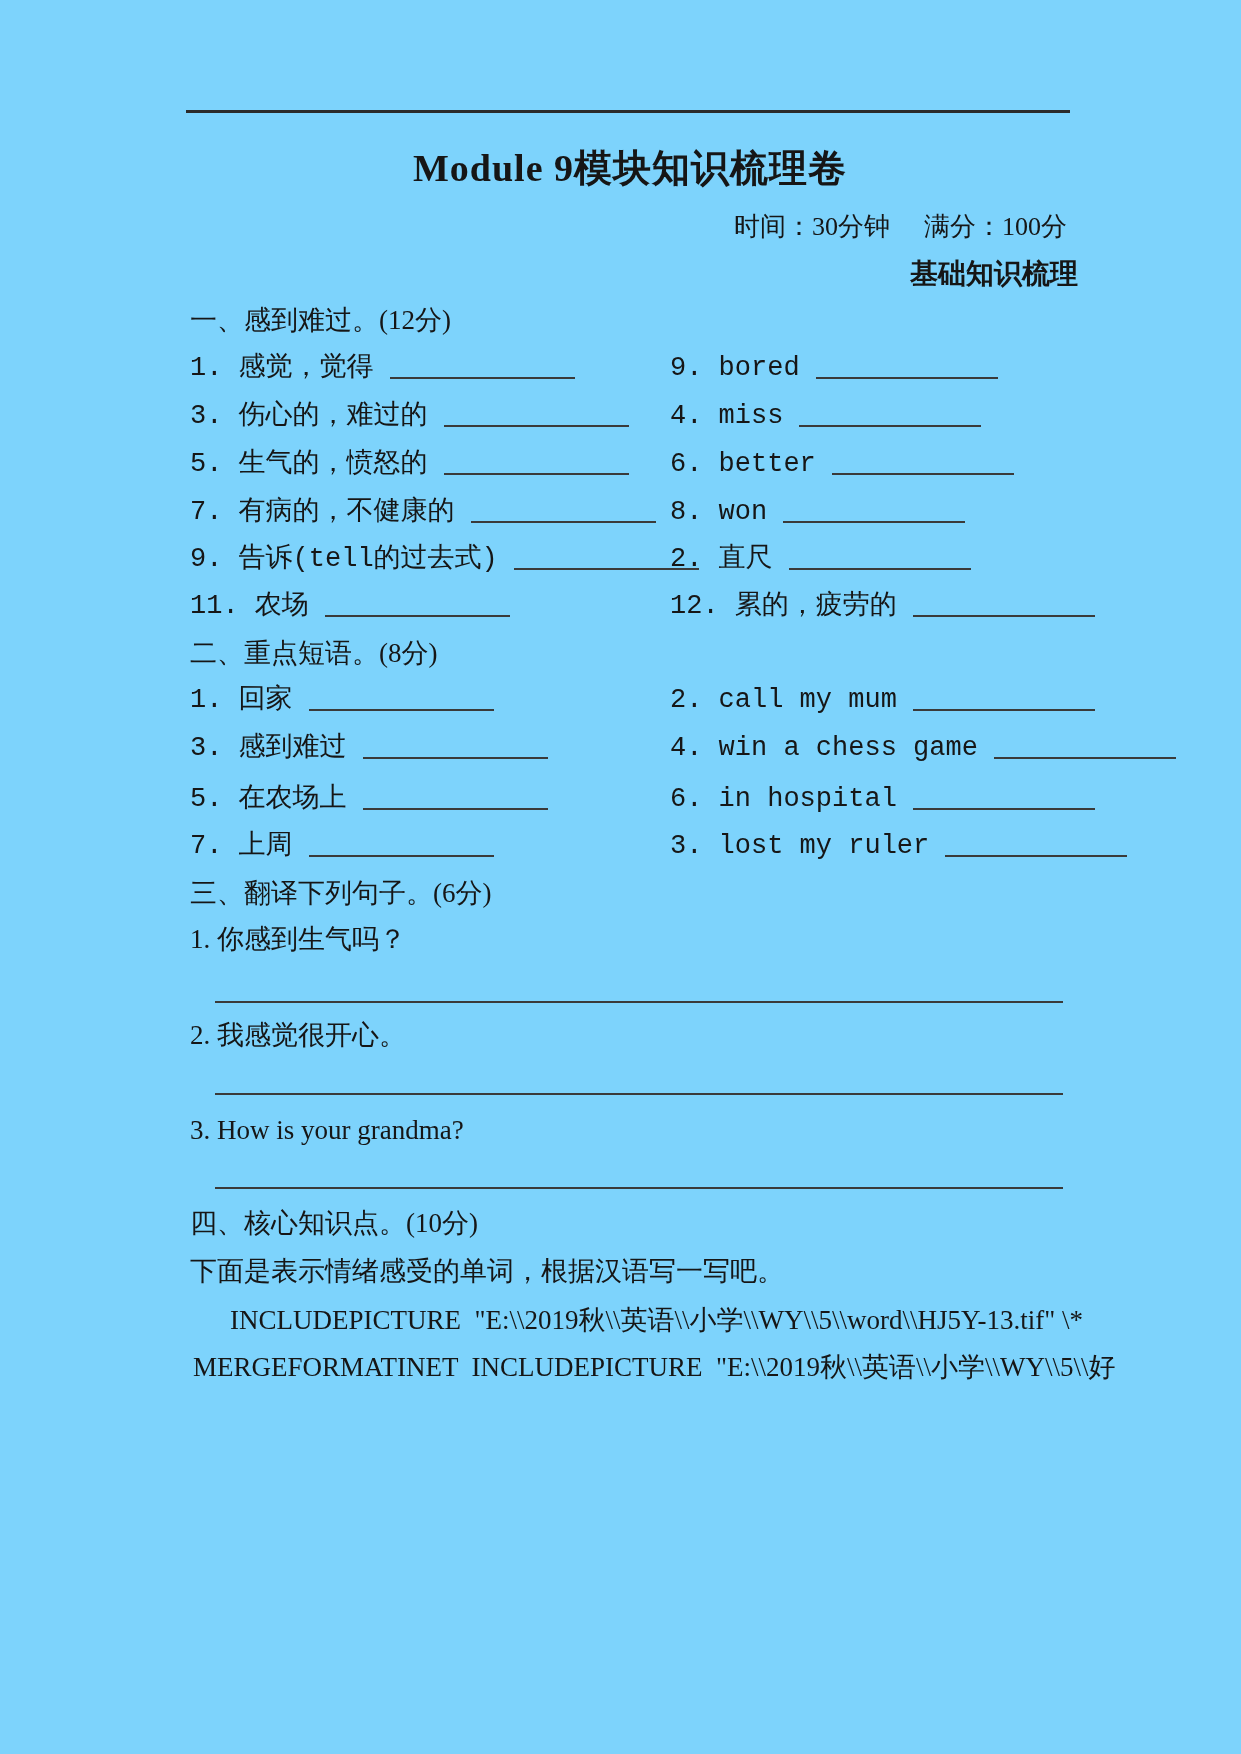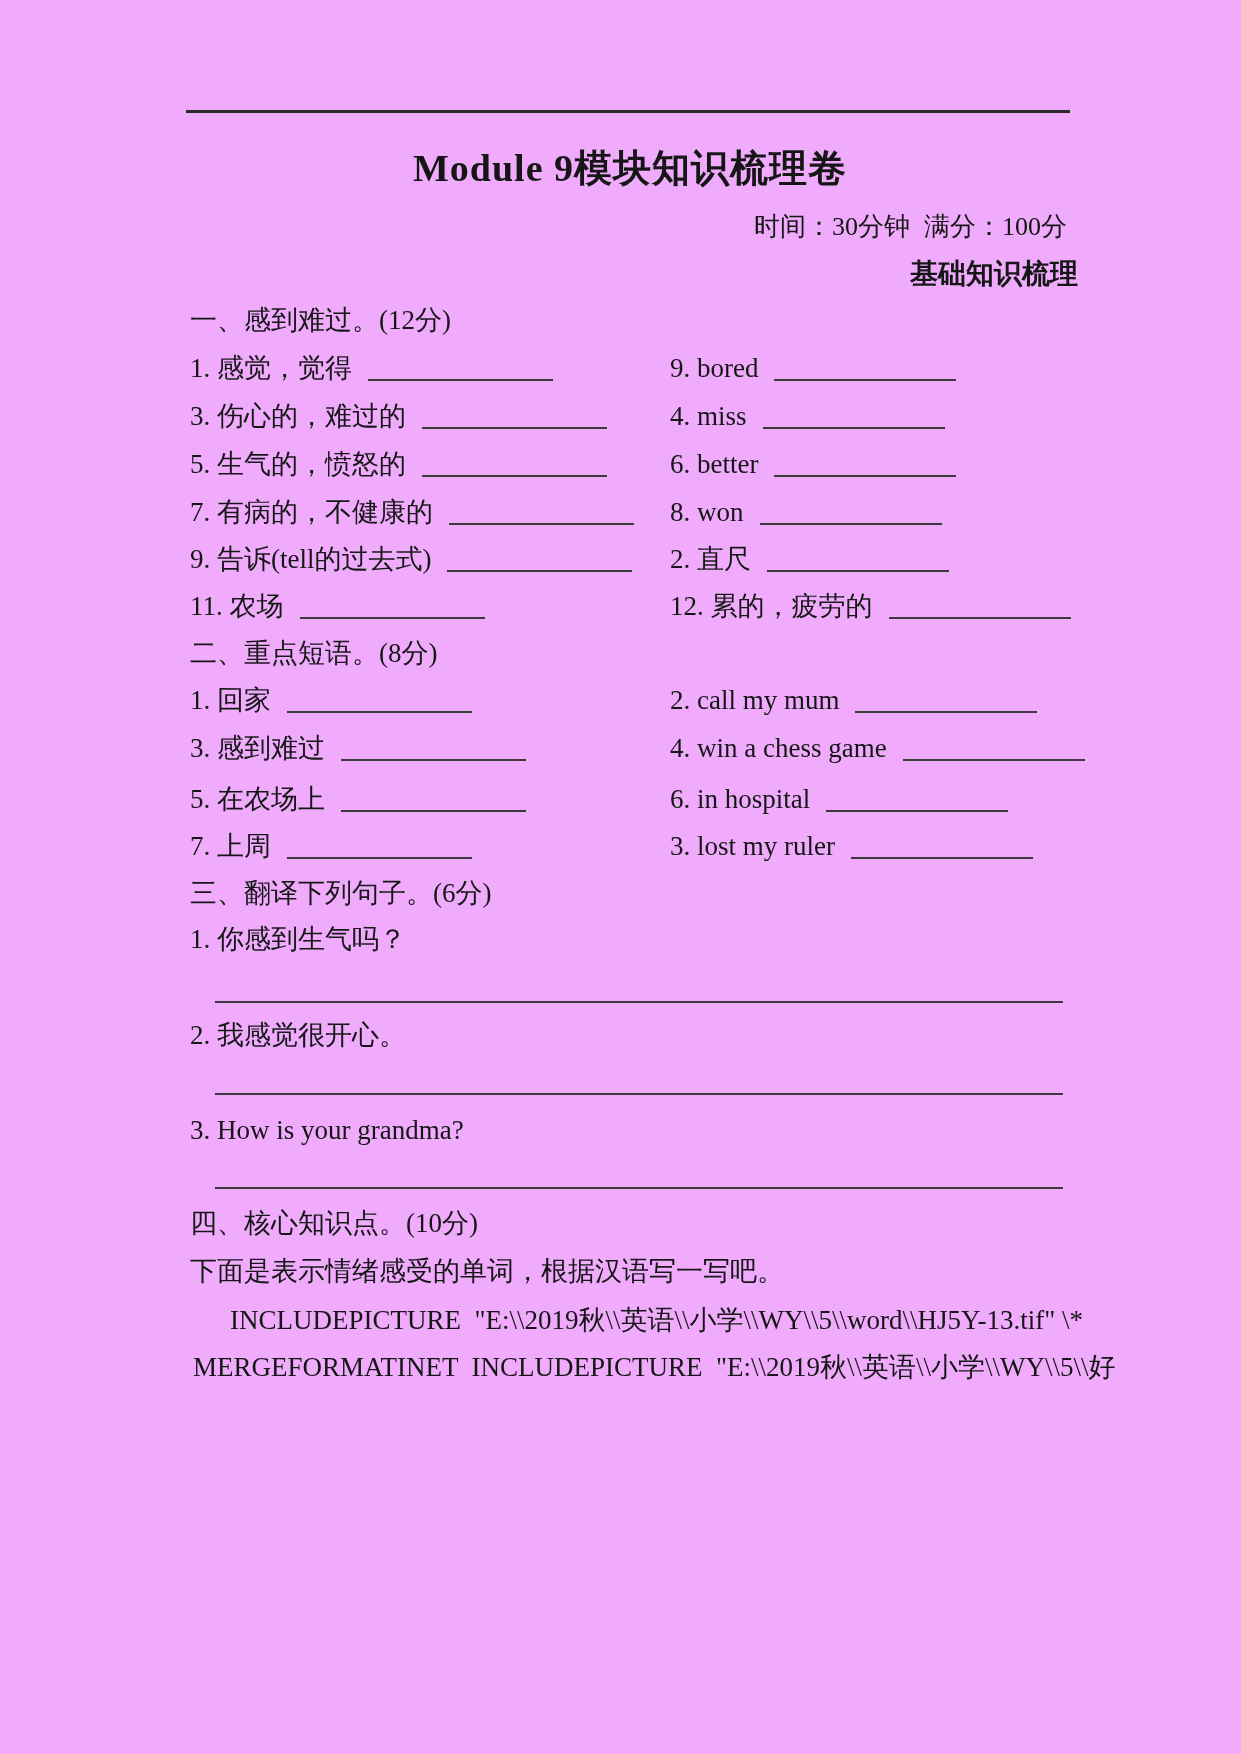--- a/index.html
+++ b/index.html
@@ -1,20 +1,20 @@
 <!DOCTYPE html>
 <html><head>
 <meta charset="utf-8">
 <style>
   html, body { margin: 0; padding: 0; background: #ffffff; }
   .page {
     position: relative;
     width: 1241px;
     height: 1754px;
-    background: #f0abfc;
+    background: #7dd3fc;
     font-family: "Liberation Serif", "DejaVu Serif", serif;
     color: #161616;
     overflow: hidden;
   }
   .rule-top {
     position: absolute;
     left: 186px; top: 110px;
     width: 884px; height: 3px;
     background: #2b2b2b;
   }
@@ -24,36 +24,36 @@
     text-align: center;
     font-size: 38px; font-weight: bold;
     letter-spacing: 1px;
     line-height: 44px;
   }
   .meta {
     position: absolute;
     top: 212px; right: 174px;
     font-size: 26px; line-height: 30px;
   }
-  .meta .gap { margin-left: 14px; }
+  .meta .gap { margin-left: 34px; }
   .subtitle {
     position: absolute;
     left: 198px; top: 258px; width: 880px;
     text-align: right;
     font-size: 28px; font-weight: bold;
     line-height: 32px;
   }
   .sec-heading, .row, .sentence, .helper, .inc-line {
     position: absolute;
     left: 190px;
     font-size: 27px;
     line-height: 30px;
     white-space: nowrap;
   }
-  .row { width: 895px; }
+  .row { width: 895px; font-family: Liberation Mono, monospace; }
   .cell-right { position: absolute; left: 480px; top: 0; white-space: nowrap; }
   .blank {
     display: inline-block;
     width: 185px;
     border-bottom: 2px solid #3a3a3a;
     height: 14px;
     margin-left: 16px;
     vertical-align: -4px;
   }
   .cell-right .blank { width: 182px; }

